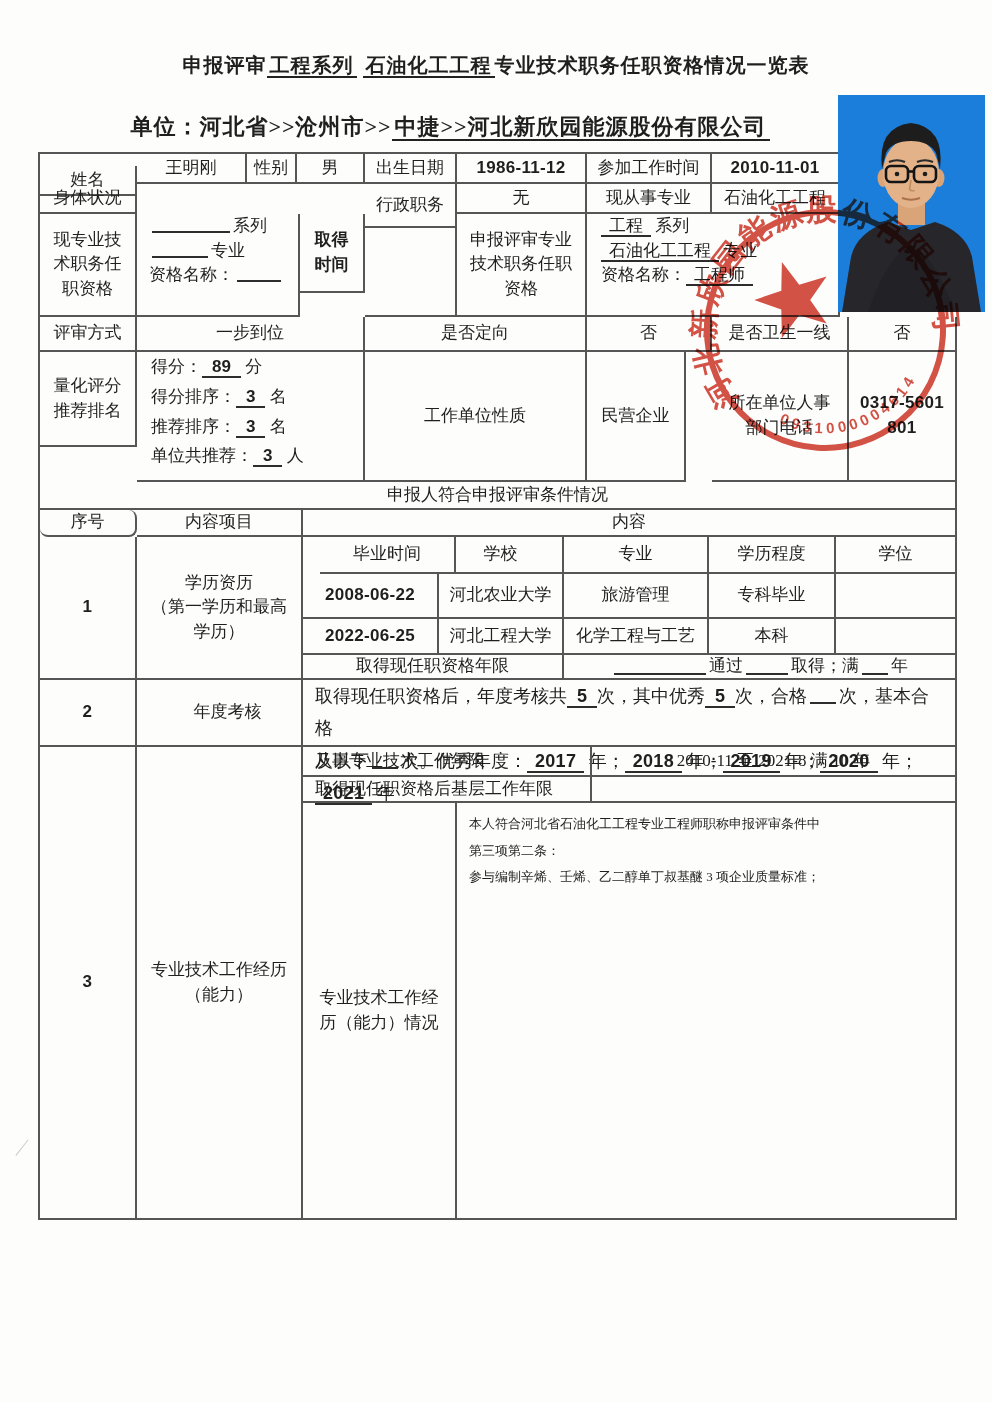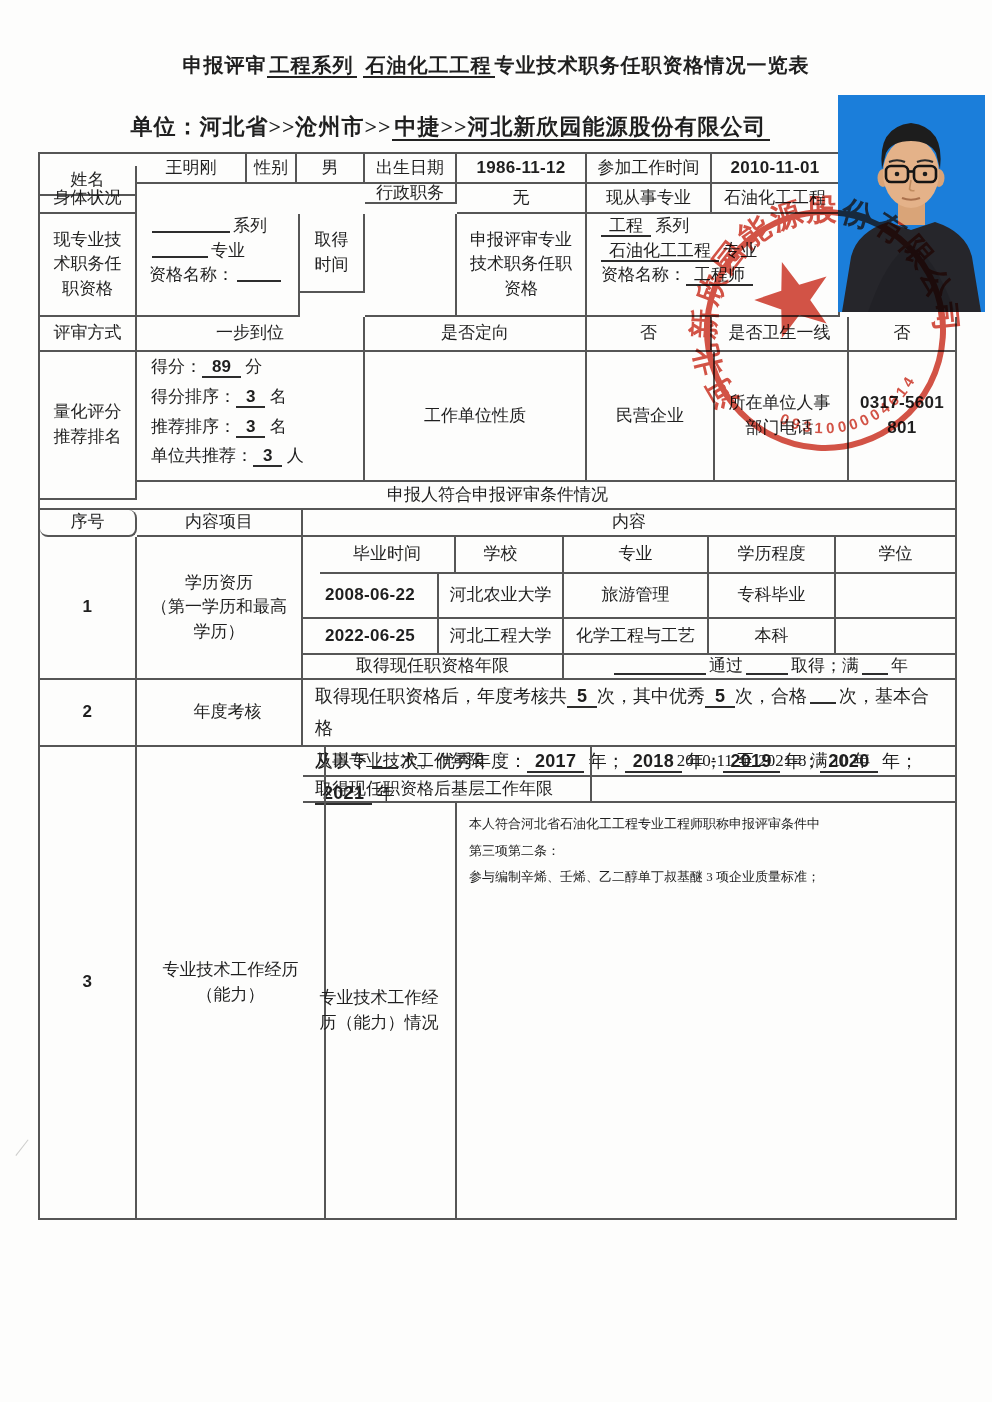--- a/index.html
+++ b/index.html
@@ -47,36 +47,36 @@
   <div class="c" style="left:0;top:0;width:97px;height:30px;margin-top:12px;">姓名</div>
   <div class="c" style="left:97px;top:0;width:110px;height:30px;">王明刚</div>
   <div class="c" style="left:207px;top:0;width:50px;height:30px;">性别</div>
   <div class="c" style="left:257px;top:0;width:68px;height:30px;">男</div>
   <div class="c" style="left:325px;top:0;width:92px;height:30px;">出生日期</div>
   <div class="c num" style="left:417px;top:0;width:130px;height:30px;">1986-11-12</div>
   <div class="c" style="left:547px;top:0;width:125px;height:30px;">参加工作时间</div>
   <div class="c num" style="left:672px;top:0;width:128px;height:30px;">2010-11-01</div>
 
   <div class="c" style="left:0;top:30px;width:97px;height:30px;">身体状况</div>
-  <div class="c" style="left:325px;top:30px;width:92px;height:20px;">行政职务</div>
+  <div class="c" style="left:325px;top:30px;width:92px;height:44px;">行政职务</div>
   <div class="c" style="left:417px;top:30px;width:130px;height:30px;">无</div>
   <div class="c" style="left:547px;top:30px;width:125px;height:30px;">现从事专业</div>
   <div class="c" style="left:672px;top:30px;width:128px;height:30px;">石油化工工程</div>
 
   <div class="c col" style="left:0;top:60px;width:97px;height:103px;">
     <span class="ln">现专业技</span>
     <span class="ln">术职务任</span>
     <span class="ln">职资格</span>
   </div>
   <div class="c col left" style="left:97px;top:60px;width:163px;height:103px;padding-left:12px;align-items:flex-start;">
     <span class="ln"><span class="bl" style="width:78px;"></span><span>系列</span></span>
     <span class="ln"><span class="bl" style="width:56px;"></span><span>专业</span></span>
     <span class="ln"><span>资格名称：</span><span class="bl" style="width:44px;"></span></span>
   </div>
-  <div class="c col" style="left:260px;top:60px;width:65px;height:79px;">
+  <div class="c col" style="left:260px;top:60px;width:65px;height:79px;font-weight:bold;">
     <span class="ln">取得</span>
     <span class="ln">时间</span>
   </div>
   <div class="c" style="left:325px;top:60px;width:92px;height:103px;"></div>
   <div class="c col" style="left:417px;top:60px;width:130px;height:103px;">
     <span class="ln">申报评审专业</span>
     <span class="ln">技术职务任职</span>
     <span class="ln">资格</span>
   </div>
   <div class="c col left" style="left:547px;top:60px;width:253px;height:103px;padding-left:14px;align-items:flex-start;">
@@ -85,32 +85,32 @@
     <span class="ln"><span>资格名称：</span><span class="uvt">工程师</span></span>
   </div>
 
   <div class="c" style="left:0;top:163px;width:97px;height:35px;">评审方式</div>
   <div class="c" style="left:97px;top:163px;width:228px;height:35px;">一步到位</div>
   <div class="c" style="left:325px;top:163px;width:222px;height:35px;">是否定向</div>
   <div class="c" style="left:547px;top:163px;width:125px;height:35px;">否</div>
   <div class="c" style="left:672px;top:163px;width:137px;height:35px;">是否卫生一线</div>
   <div class="c" style="left:809px;top:163px;width:108px;height:35px;">否</div>
 
-  <div class="c col" style="left:0;top:198px;width:97px;height:148px;">
+  <div class="c col" style="left:0;top:198px;width:97px;height:95px;">
     <span class="ln">量化评分</span>
     <span class="ln">推荐排名</span>
   </div>
   <div class="c col left" style="left:97px;top:198px;width:228px;height:130px;padding-left:14px;align-items:flex-start;line-height:1.75;">
     <span class="ln"><span>得分：</span><span class="uv">89</span>&nbsp;<span>分</span></span>
     <span class="ln"><span>得分排序：</span><span class="uv">3</span>&nbsp;<span>名</span></span>
     <span class="ln"><span>推荐排序：</span><span class="uv">3</span>&nbsp;<span>名</span></span>
     <span class="ln"><span>单位共推荐：</span><span class="uv">3</span>&nbsp;<span>人</span></span>
   </div>
   <div class="c" style="left:325px;top:198px;width:222px;height:130px;">工作单位性质</div>
-  <div class="c" style="left:547px;top:198px;width:128px;height:130px;">民营企业</div>
+  <div class="c" style="left:547px;top:198px;width:99px;height:130px;">民营企业</div>
   <div class="c col" style="left:672px;top:198px;width:137px;height:130px;align-items:center;">
     <span class="ln">所在单位人事</span>
     <span class="ln">部门电话</span>
   </div>
   <div class="c num wrap-all" style="left:809px;top:198px;width:108px;height:130px;padding:0 8px;">0317-5601801</div>
 
   <div class="c" style="left:0;top:328px;width:917px;height:28px;">申报人符合申报评审条件情况</div>
 
   <div class="c" style="left:0;top:356px;width:97px;height:27px;border-radius:8px;">序号</div>
   <div class="c" style="left:97px;top:356px;width:166px;height:27px;">内容项目</div>
@@ -151,21 +151,21 @@
   </div>
 
   <div class="c num" style="left:0;top:526px;width:97px;height:67px;">2</div>
   <div class="c" style="left:97px;top:526px;width:166px;height:67px;padding-left:17px;">年度考核</div>
   <div class="c col left" style="left:263px;top:526px;width:654px;height:67px;padding:0 10px 0 12px;align-items:flex-start;font-size:18px;line-height:1.8;">
     <span class="ln"><span>取得现任职资格后，年度考核共</span><span class="uv">5</span><span>次，其中优秀</span><span class="uv">5</span><span>次，合格</span><span class="bl" style="width:26px;"></span><span>次，基本合格</span></span>
     <span class="ln"><span>及以下</span><span class="bl" style="width:26px;"></span><span>次。优秀年度：</span><span class="uvt num">2017</span>&nbsp;<span>年</span><span>；</span><span class="uvt num">2018</span>&nbsp;<span>年</span><span>；</span><span class="uvt num">2019</span>&nbsp;<span>年</span><span>；</span><span class="uvt num">2020</span>&nbsp;<span>年</span><span>；</span><span class="uvt num">2021</span>&nbsp;<span>年</span></span>
   </div>
 
   <div class="c num" style="left:0;top:593px;width:97px;height:473px;">3</div>
-  <div class="c col" style="left:97px;top:593px;width:189px;height:473px;">
+  <div class="c col" style="left:97px;top:593px;width:166px;height:473px;">
     <span class="ln">专业技术工作经历</span>
     <span class="ln">（能力）</span>
   </div>
   <div class="c left" style="left:263px;top:593px;width:289px;height:30px;padding-left:12px;">从事专业技术工作年限</div>
   <div class="c" style="left:552px;top:593px;width:365px;height:30px;">2010-11 至 2021-8 满 10 年</div>
   <div class="c left" style="left:263px;top:623px;width:289px;height:26px;padding-left:12px;">取得现任职资格后基层工作年限</div>
   <div class="c" style="left:552px;top:623px;width:365px;height:26px;"></div>
   <div class="c col" style="left:263px;top:649px;width:154px;height:417px;">
     <span class="ln">专业技术工作经</span>
     <span class="ln">历（能力）情况</span>

